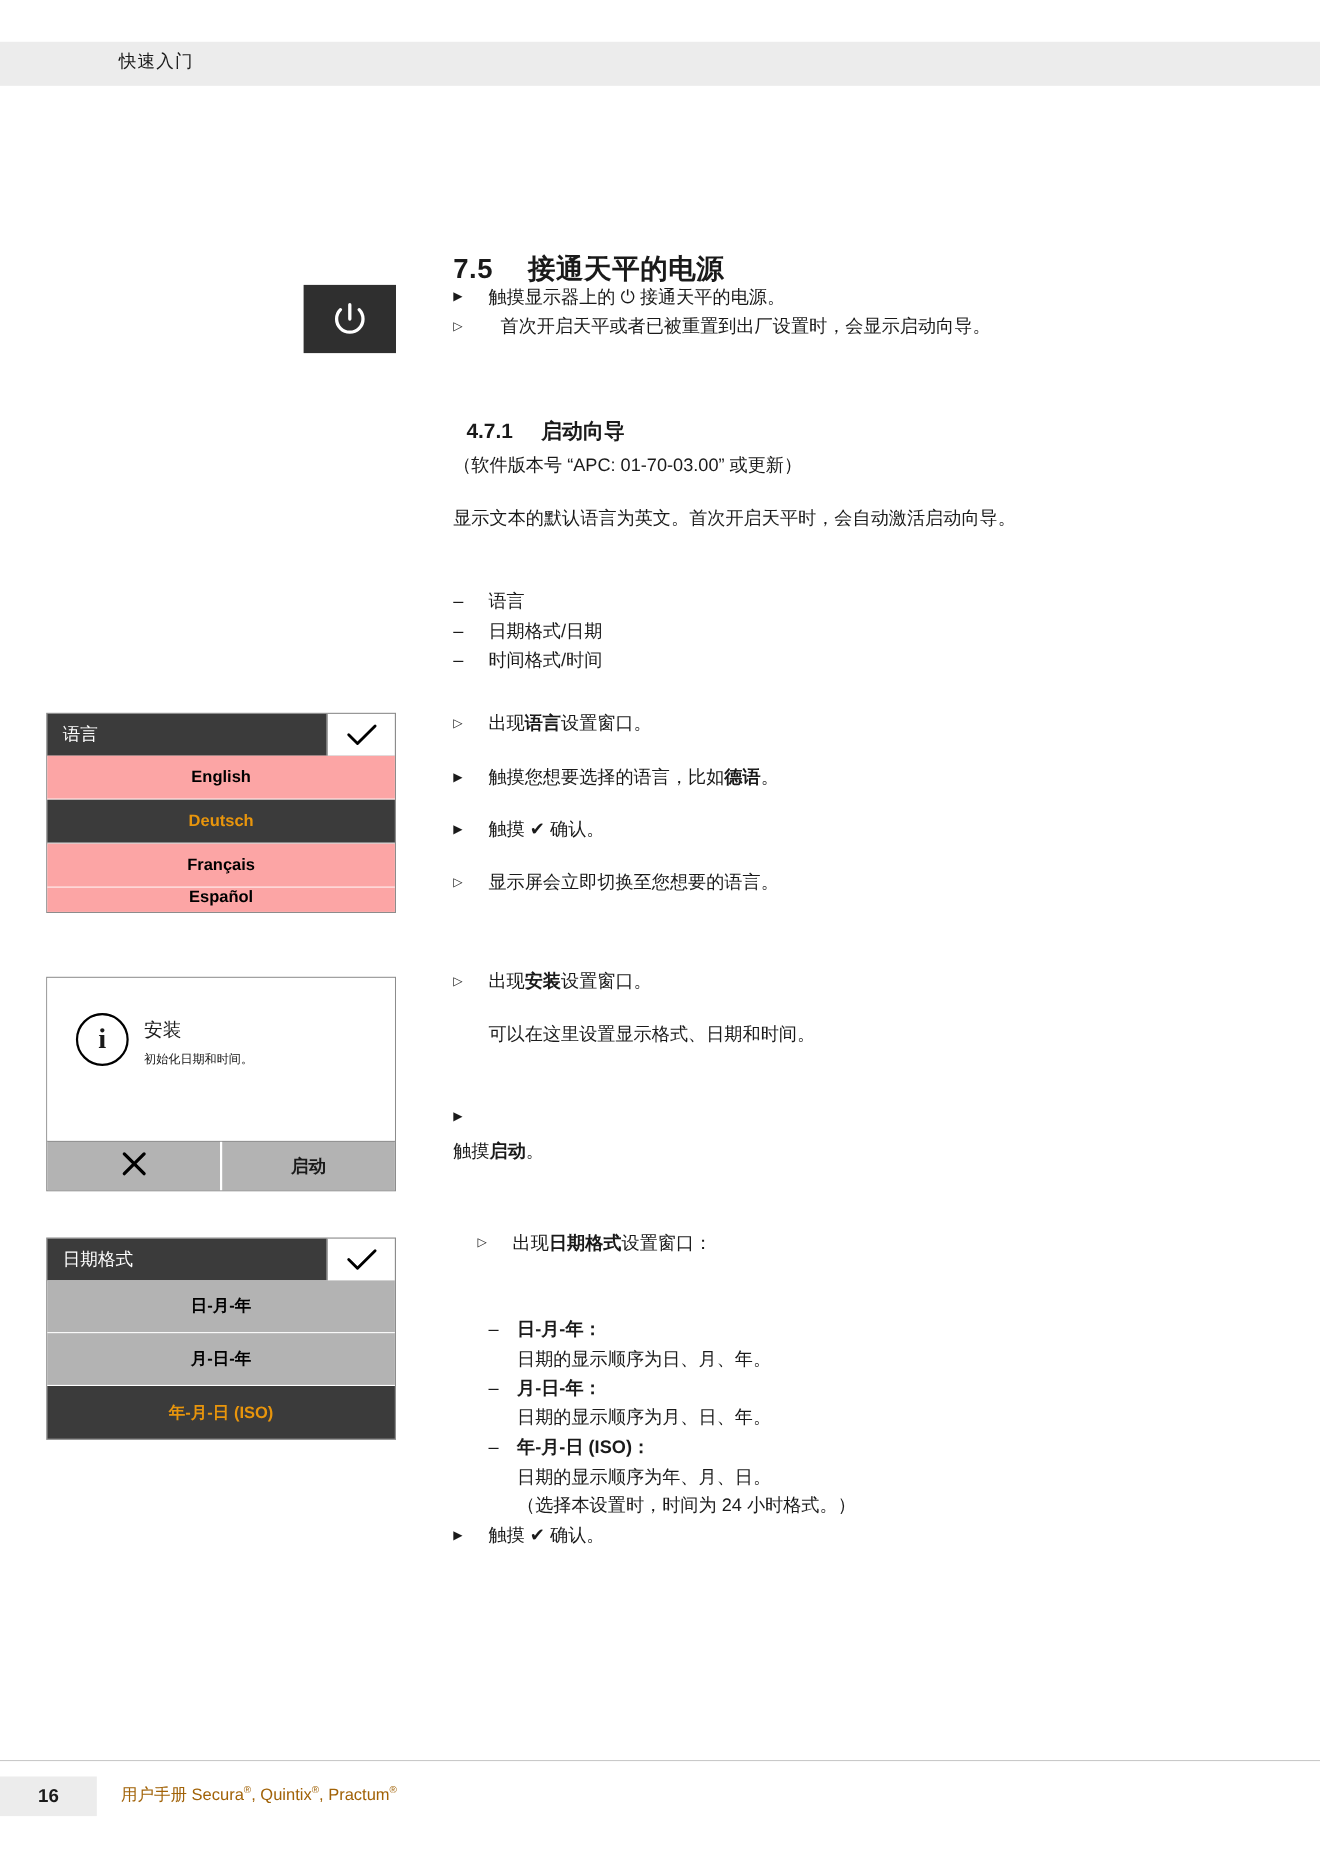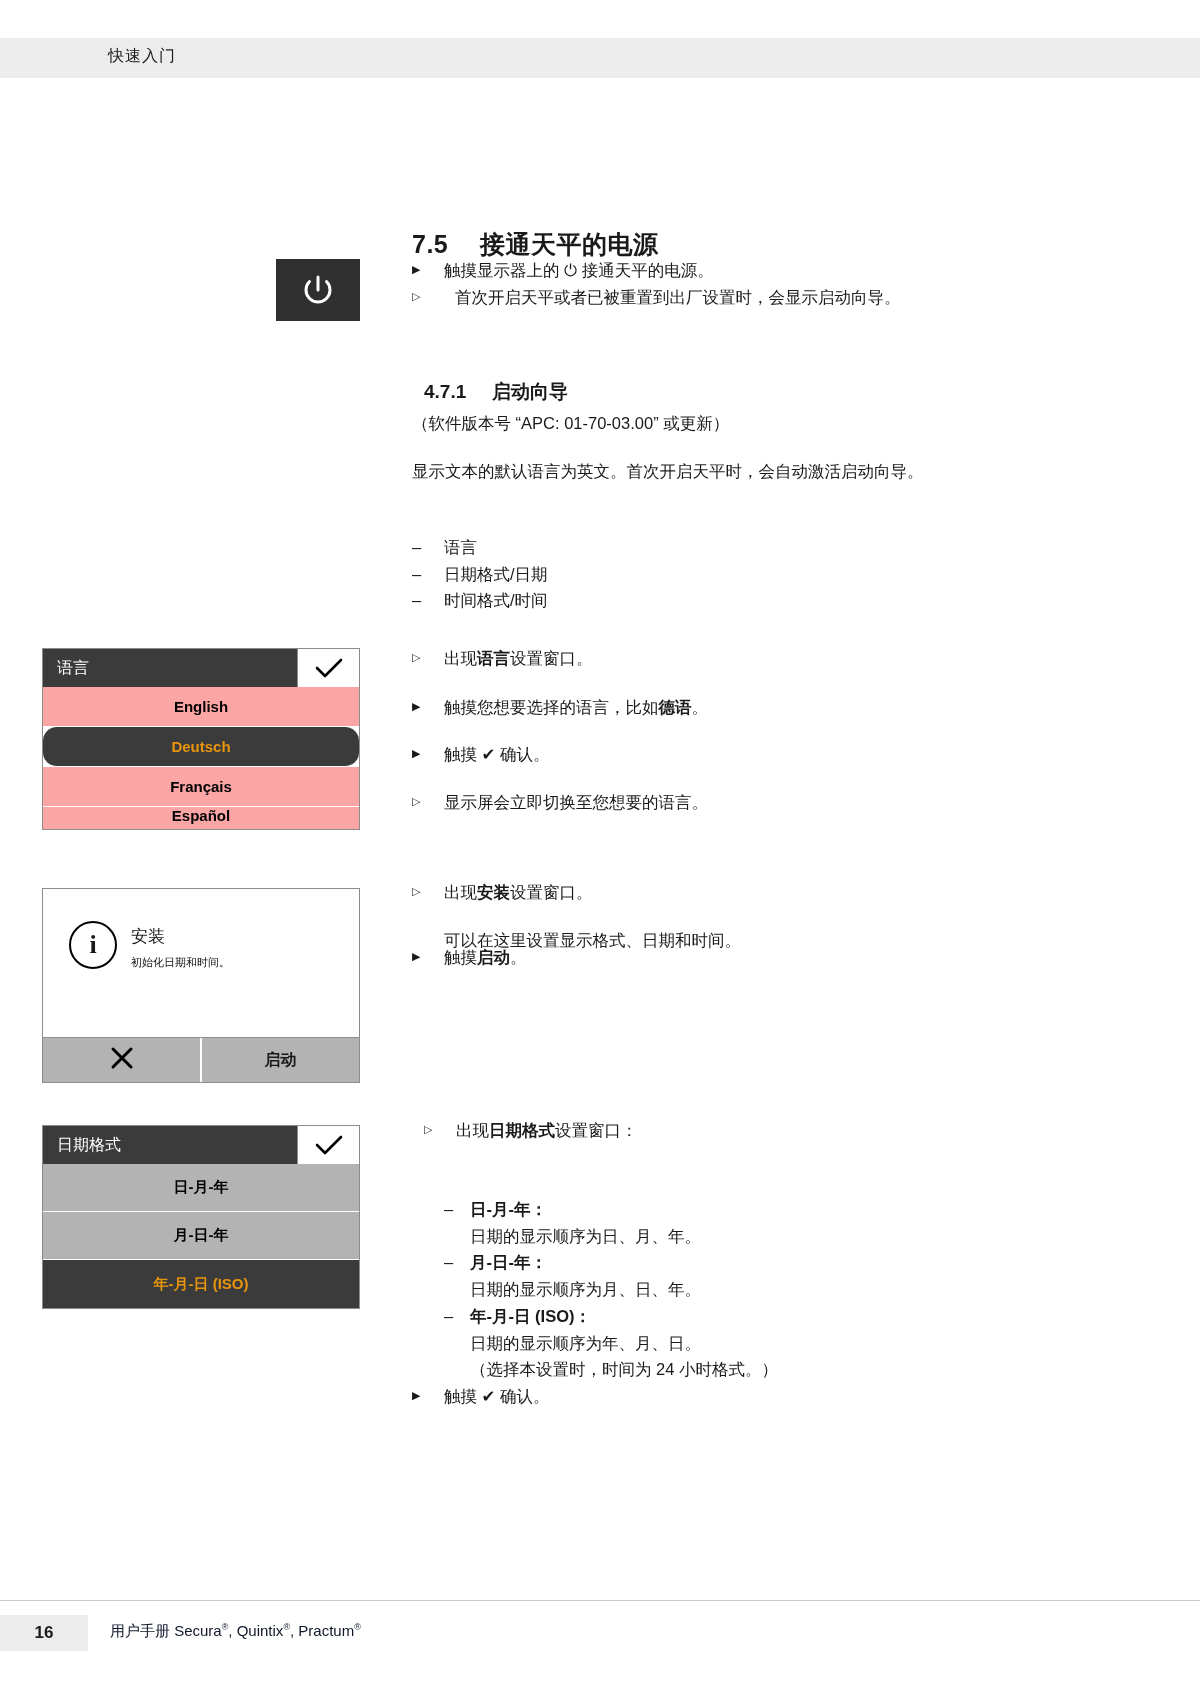--- a/index.html
+++ b/index.html
@@ -64,21 +64,21 @@
     text-align: center;
     font-size: 17px;
     font-weight: bold;
     color: #1a1a1a;
   }
   .footer-text {
     position: absolute;
     left: 110px;
     top: 1622px;
     font-size: 15px;
-    color: #0f172a;
+    color: #a16207;
   }
   .footer-text sup { font-size: 9px; }
 
   h2.sec-title {
     position: absolute;
     left: 412px;
     top: 228px;
     margin: 0;
     font-size: 25px;
     font-weight: bold;
@@ -187,21 +187,20 @@
     align-items: center;
     justify-content: center;
     font-size: 15px;
     font-weight: bold;
     border-bottom: 1px solid #ffffff;
     box-sizing: border-box;
   }
   .list-item.selected {
     background: #3b3b3b;
     color: #e8950c;
-    border-radius: 14px;
   }
   .list-item.clipped {
     height: 22px;
     overflow: hidden;
     align-items: flex-start;
     border-bottom: none;
   }
 
   
   .install-body {
@@ -371,40 +370,40 @@
   </div>
 
   <div class="bullet-row" style="left:412px; top:880px; width:660px;">
     <span class="marker marker-hollow"></span>
     <span class="bullet-text"><span>出现</span><b>安装</b><span>设置窗口。</span></span>
   </div>
   <div class="bullet-row" style="left:412px; top:928px; width:660px;">
     <span class="marker"></span>
     <span class="bullet-text">可以在这里设置显示格式、日期和时间。</span>
   </div>
-  <div class="bullet-row" style="left:412px; top:945px; width:660px;">
+  <div class="bullet-row" style="left:412px; top:1003px; width:660px;flex-direction:column;">
     <span class="marker marker-filled"></span>
     <span class="bullet-text"><span>触摸</span><b>启动</b><span>。</span></span>
   </div>
 
   <div class="screen" style="top:1125px;">
     <div class="screen-titlebar">
       <span class="t-label">日期格式</span>
       <span class="t-confirm">
         <svg width="30" height="24" viewBox="0 0 30 24" aria-hidden="true">
           <path d="M3 12 L11 20 L27 4" stroke="#000000" stroke-width="2.6" fill="none" stroke-linecap="round" stroke-linejoin="round"></path>
         </svg>
       </span>
     </div>
     <div class="df-item">日-月-年</div>
     <div class="df-item">月-日-年</div>
     <div class="df-item selected">年-月-日 (ISO)</div>
   </div>
 
-  <div class="bullet-row" style="left:424px; top:1118px; width:660px;">
+  <div class="bullet-row" style="left:434px; top:1118px; width:660px;">
     <span class="marker marker-hollow"></span>
     <span class="bullet-text"><span>出现</span><b>日期格式</b><span>设置窗口：</span></span>
   </div>
 
 
   <div class="dash-list" style="left:444px; top:1196px; width:640px;">
     <div class="sub-dash">
       <span class="dash">–</span>
       <span>
         <b>日-月-年：</b><br>

